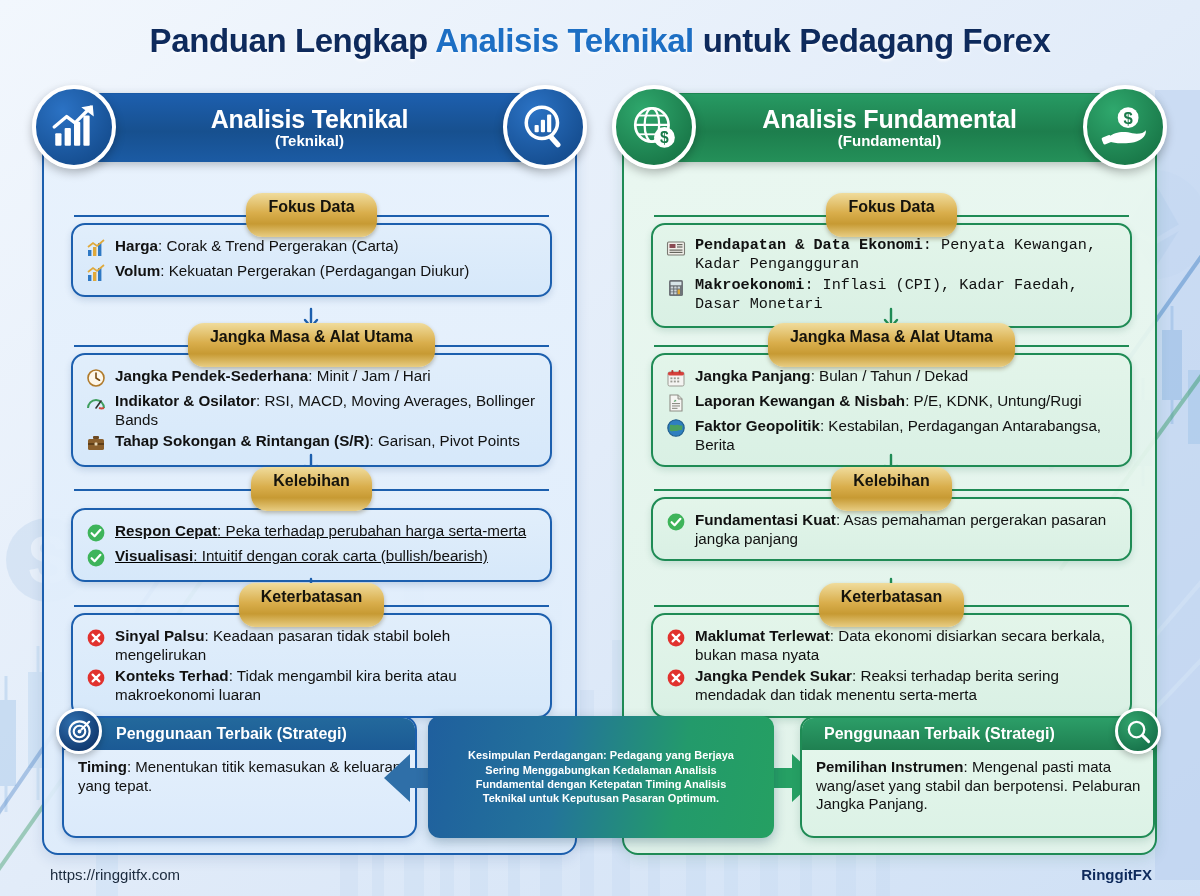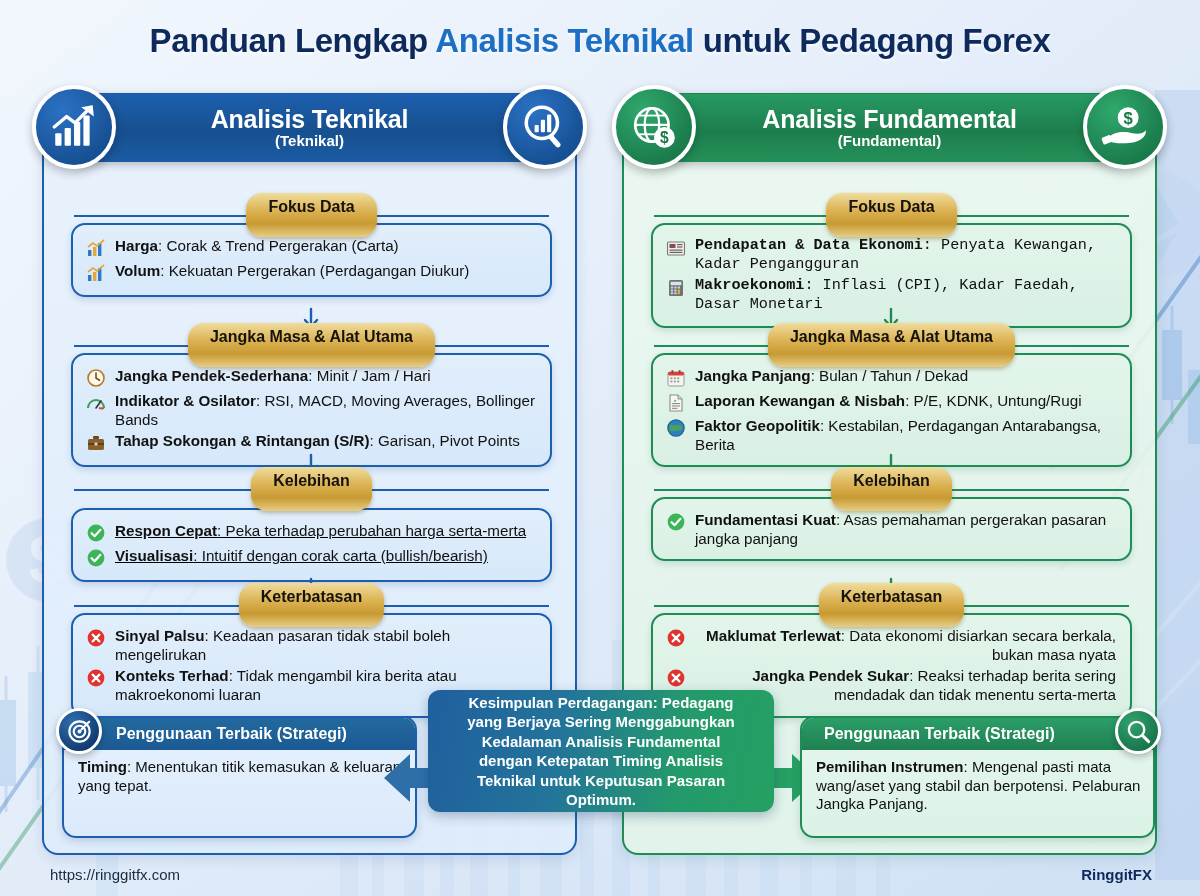--- a/index.html
+++ b/index.html
@@ -140,26 +140,26 @@
     box-shadow: 0 3px 7px rgba(0,0,0,0.25);
   }
   .strat.blue .strat-icon { left: -8px; background: radial-gradient(circle at 35% 30%, #2f6fae, #10386e 78%); }
   .strat.green .strat-icon { right: -8px; background: radial-gradient(circle at 35% 30%, #31a36c, #17724a 78%); }
   .strat-icon svg { width: 27px; height: 27px; }
   .strat-body { padding: 8px 12px 8px 14px; font-size: 15px; line-height: 1.24; color: #111; }
   .strat-body p { margin-bottom: 3px; }
 
   
   .conc {
-    position: absolute; left: 428px; top: 690px; width: 346px; height: 122px;
+    position: absolute; left: 428px; top: 716px; width: 346px; height: 122px;
     border-radius: 12px;
     background: linear-gradient(100deg, #1f5f9e 0%, #23749a 38%, #239a6b 72%, #25a062 100%);
     color: #fff; display: flex; align-items: center; justify-content: center;
     text-align: center; padding: 6px 28px;
-    font-size: 15px; font-weight: bold; line-height: 1.3;
+    font-size: 11px; font-weight: bold; line-height: 1.3;
     box-shadow: 0 4px 12px rgba(15,60,90,0.3);
   }
   .conc-arrow { position: absolute; top: 752px; width: 56px; height: 52px; }
   .conc-arrow svg { width: 56px; height: 52px; display: block; }
   .conc-arrow.left { left: 384px; }
   .conc-arrow.right { left: 762px; }
 
   
   .footer-url {
     position: absolute; left: 50px; top: 866px;
@@ -588,21 +588,21 @@
     <div class="arrow" style="left:256px; top:482px;">
       <svg viewBox="0 0 22 22">
           <path d="M11 2 v13 M5 13 l6 7 l6 -7" stroke="#1f8b55" stroke-width="2.4" fill="none" stroke-linecap="round" stroke-linejoin="round"></path>
         </svg>
     </div>
 
     <div class="sec" style="top:488px;">
       <div class="rule green"></div>
       <span class="pill">Keterbatasan</span>
     </div>
-    <div class="box green" style="top:518px;text-align:right;">
+    <div class="box green" style="top:518px;">
       <div class="row">
         <span class="ic">
           <svg viewBox="0 0 20 20" xmlns="http://www.w3.org/2000/svg">
             <circle cx="10" cy="10" r="8.4" fill="#e1322e"></circle>
             <path d="M6.6 6.6 L13.4 13.4 M13.4 6.6 L6.6 13.4" stroke="#fff" stroke-width="2.2" stroke-linecap="round"></path>
           </svg>
         </span>
         <span class="tx"><b>Maklumat Terlewat</b><span>: Data ekonomi disiarkan secara berkala, bukan masa nyata</span></span>
       </div>
       <div class="row">

